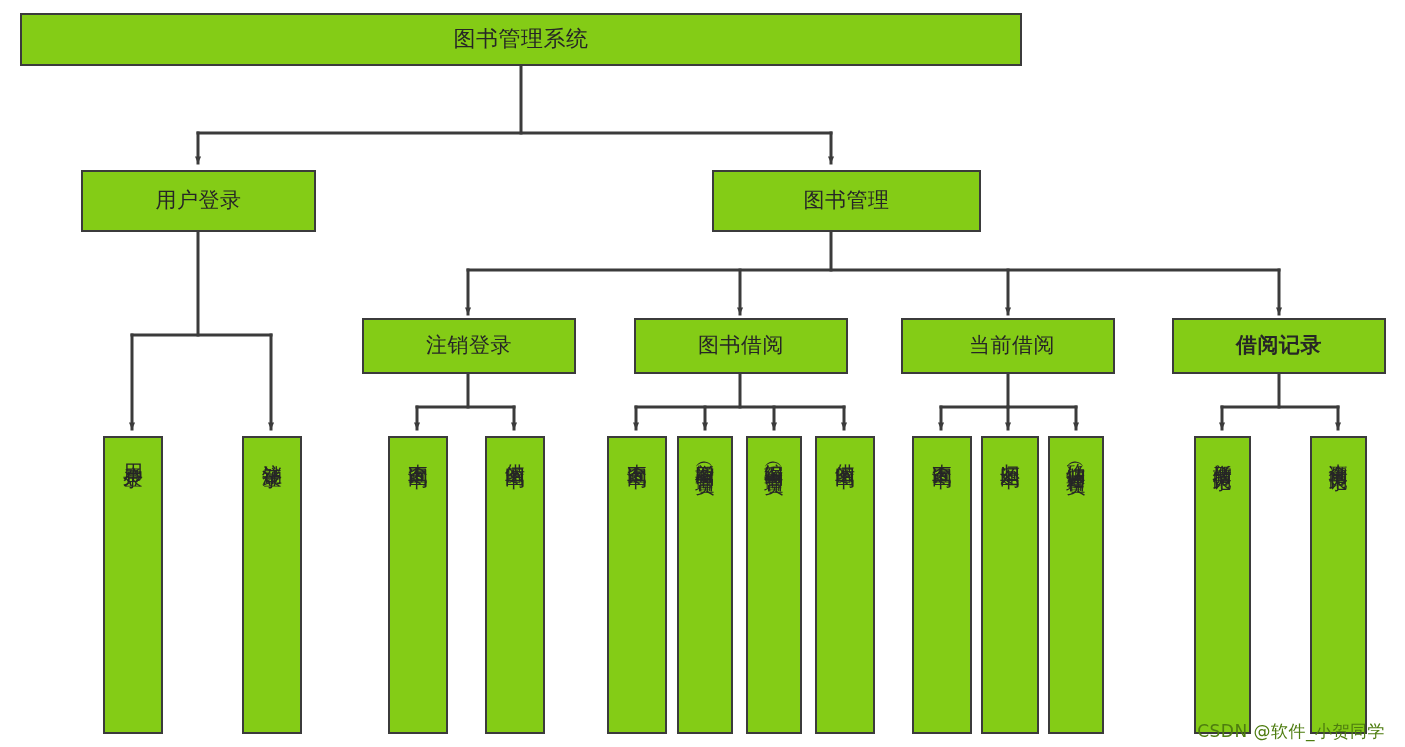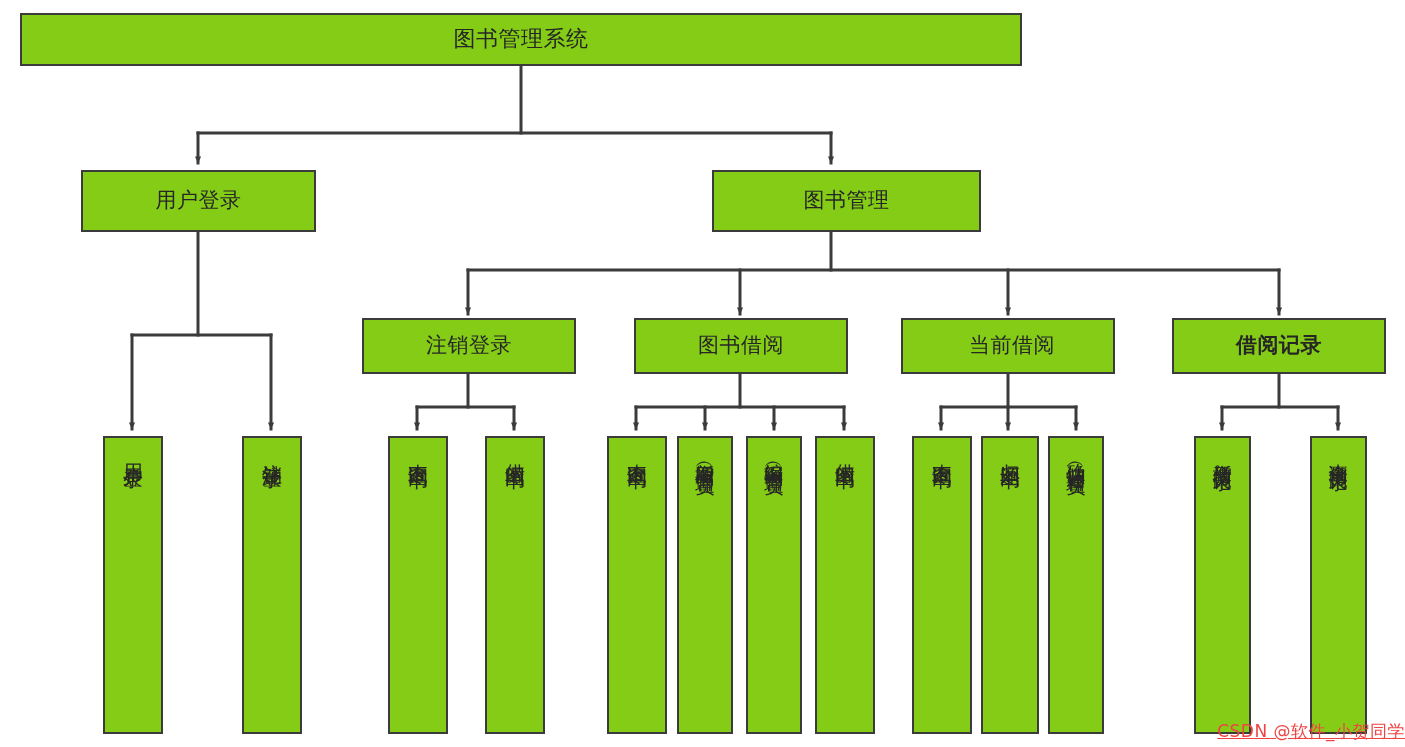--- a/index.html
+++ b/index.html
@@ -42,27 +42,26 @@
     text-orientation:upright;
     font-size:20px;
     line-height:1.14;
     letter-spacing:2px;
     white-space:normal;
   }
   .leaf.tall .lbl{font-size:19px;}
   svg#wires{position:absolute;left:0;top:0;width:1405px;height:747px;z-index:1;pointer-events:none;}
   .wm{
     position:absolute;
-    right:0;bottom:4px;
+    right:20px;bottom:4px;
     font-size:17px;
-    color:#ef4444;
+    color:#4d7c0f;
     letter-spacing:0.5px;
     z-index:5;
     white-space:nowrap;
-    text-decoration:underline;
   }
 </style>
 </head>
 <body>
 
 <div id="canvas">
 
   <svg id="wires" viewBox="0 0 1405 747">
     <defs>
       <marker id="arw" viewBox="0 0 10 10" refX="9.4" refY="5" markerWidth="7" markerHeight="7" orient="auto-start-reverse" markerUnits="userSpaceOnUse">

